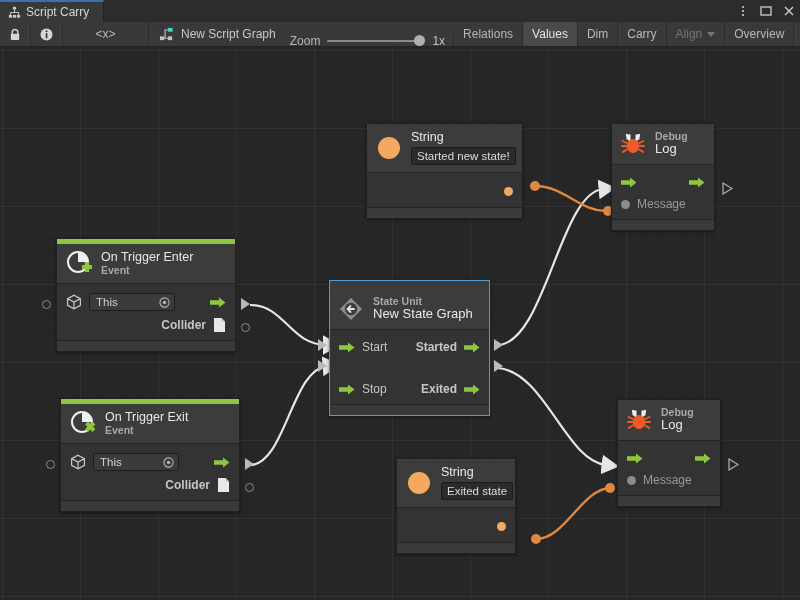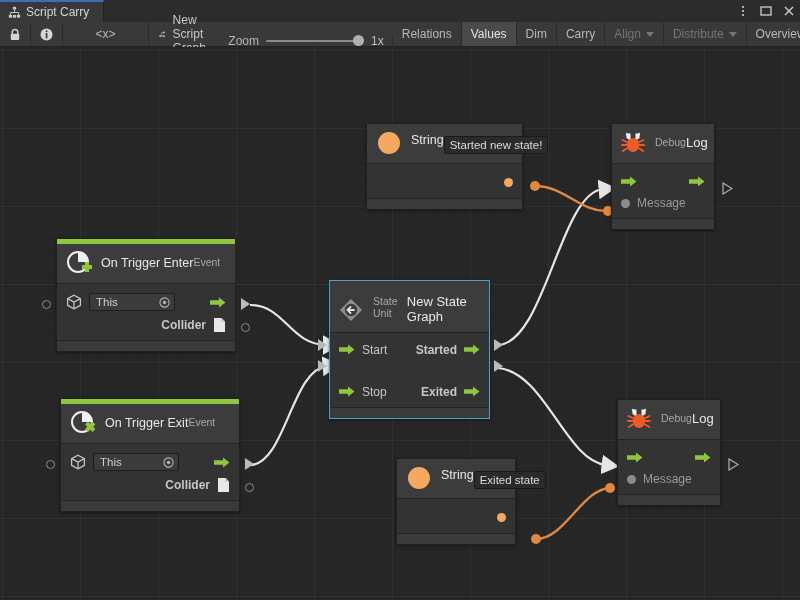--- a/index.html
+++ b/index.html
@@ -83,22 +83,22 @@
     border:1px solid #202020;
     box-shadow:0 1px 3px rgba(0,0,0,.45);
   }
   .node.selected { border:1px solid #4a9fd4; }
   .node .accentbar { height:5px; background:#8ec641; }
   .node .nhead {
     background:#3c3c3c; display:flex; align-items:center; gap:9px;
     padding:6px 10px 7px 9px; border-bottom:1px solid #242424;
   }
   .node .nicon { width:26px; height:26px; flex:0 0 26px; position:relative; }
-  .node .ntitles { display:flex; flex-direction:row; line-height:1.15; }
-  .ntsub { font-size:10.5px; color:#a8a8a8; }
+  .node .ntitles { display:flex; flex-direction:column; line-height:1.15; }
+  .ntsub { font-size:10.5px; color:#a8a8a8;font-weight:bold; }
   .ntmain { font-size:13px; color:#e8e8e8; }
   .ntmain.sm { font-size:12.5px; }
   .node .nbody { background:#333333; padding:6px 0 4px 0; }
   .node .nfoot { height:11px; background:#3a3a3a; border-top:1px solid #242424; }
 
   .prow { display:flex; align-items:center; justify-content:space-between;
           padding:2px 9px; min-height:20px; }
   .pleft { display:flex; align-items:center; gap:7px; }
   .pright { display:flex; align-items:center; gap:7px;font-weight:bold; }
   .plabel { font-size:12px; color:#c6c6c6; }
@@ -209,26 +209,20 @@
       <span>Values</span>
     </div>
     <div class="tbtn">
       <span>Dim</span>
     </div>
     <div class="tbtn">
       <span>Carry</span>
     </div>
     <div class="tbtn disabled">
       <span>Align</span>
-      <svg class="chev" width="8" height="5" viewBox="0 0 8 5">
-        <path d="M0 0 L8 0 L4 5 Z" fill="#757575"></path>
-      </svg>
-    </div>
-    <div class="tbtn disabled">
-      <span>Distribute</span>
       <svg class="chev" width="8" height="5" viewBox="0 0 8 5">
         <path d="M0 0 L8 0 L4 5 Z" fill="#757575"></path>
       </svg>
     </div>
     <div class="tbtn">
       <span>Overview</span>
     </div>
 
   </div>
 

